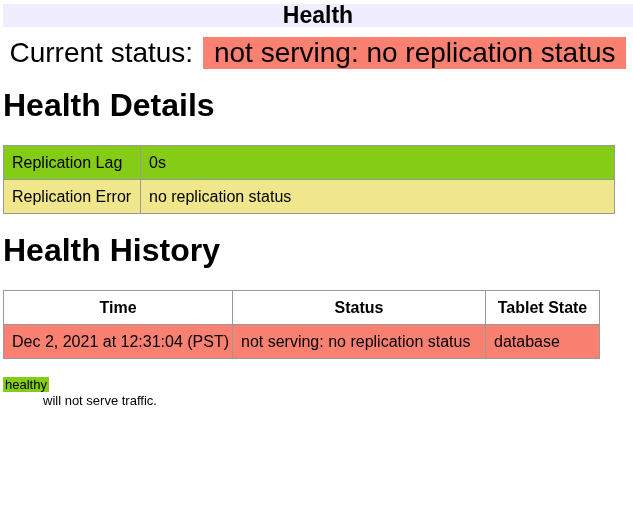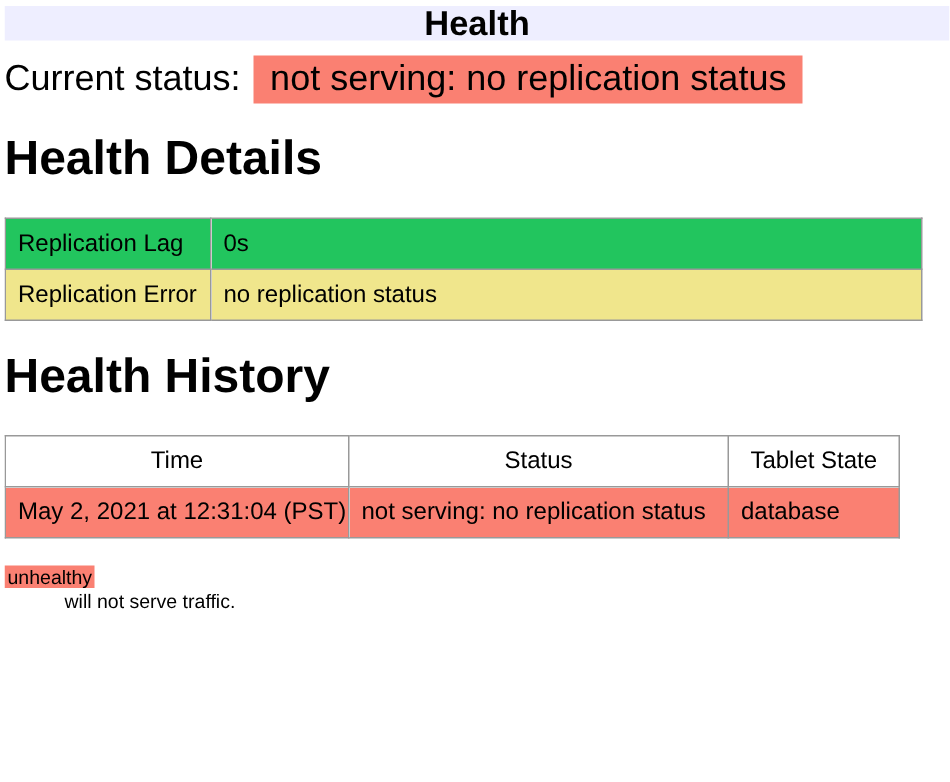--- a/index.html
+++ b/index.html
@@ -14,23 +14,24 @@
     margin: 0;
     background: #EEEEFF;
     text-align: center;
     font-size: 23px;
     font-weight: bold;
     height: 23px;
     line-height: 23px;
   }
   .current-status {
     margin-top: 10px;
-    font-size: 24px;
+    font-size: 28px;
     line-height: 32px;
     white-space: nowrap;
+    text-align: center;
   }
   .current-status .badge {
     display: inline-block;
     padding: 0 11px;
     line-height: 32px;
     margin-left: 2px;
   }
   h2.section-heading {
     font-size: 32px;
     font-weight: bold;
@@ -42,29 +43,29 @@
   }
   td, th {
     border: 1px solid #999;
     padding: 7px 8px;
     line-height: 19px;
     font-size: 16px;
     overflow: hidden;
     white-space: nowrap;
     text-align: left;
   }
-  th { font-weight: normal; text-align: center; }
+  th { font-weight: bold; text-align: center; }
   .details-table { width: 611px; }
   .details-table col.c-key { width: 137px; }
   .details-table col.c-val { width: 474px; }
   .history-table { width: 596px; }
   .history-table col.c-time { width: 229px; }
   .history-table col.c-status { width: 253px; }
   .history-table col.c-type { width: 114px; }
-  .healthy   { background-color: #22c55e; }
+  .healthy   { background-color: #84cc16; }
   .unhappy   { background-color: #F0E68C; }
   .unhealthy { background-color: #FA8072; }
   dl.legend {
     margin: 18px 0 0 0;
     font-size: 13px;
     line-height: 16px;
   }
   dl.legend dt span { padding: 0 2px; }
   dl.legend dd { margin: 0 0 0 40px; }
 </style>
@@ -104,23 +105,23 @@
     </colgroup>
   <thead>
       <tr id="history-head">
         <th>Time</th>
         <th>Status</th>
         <th>Tablet State</th>
       </tr>
     </thead>
   <tbody id="history-body">
       <tr class="unhealthy">
-        <td>May 2, 2021 at 12:31:04 (PST)</td>
+        <td>Dec 2, 2021 at 12:31:04 (PST)</td>
         <td>not serving: no replication status</td>
         <td>database</td>
       </tr>
     </tbody>
 </table>
 
 <dl class="legend" id="legend-list">
-    <dt><span class="unhealthy">unhealthy</span></dt>
+    <dt><span class="healthy">healthy</span></dt>
     <dd>will not serve traffic.</dd>
   </dl>
 
 </body></html>

